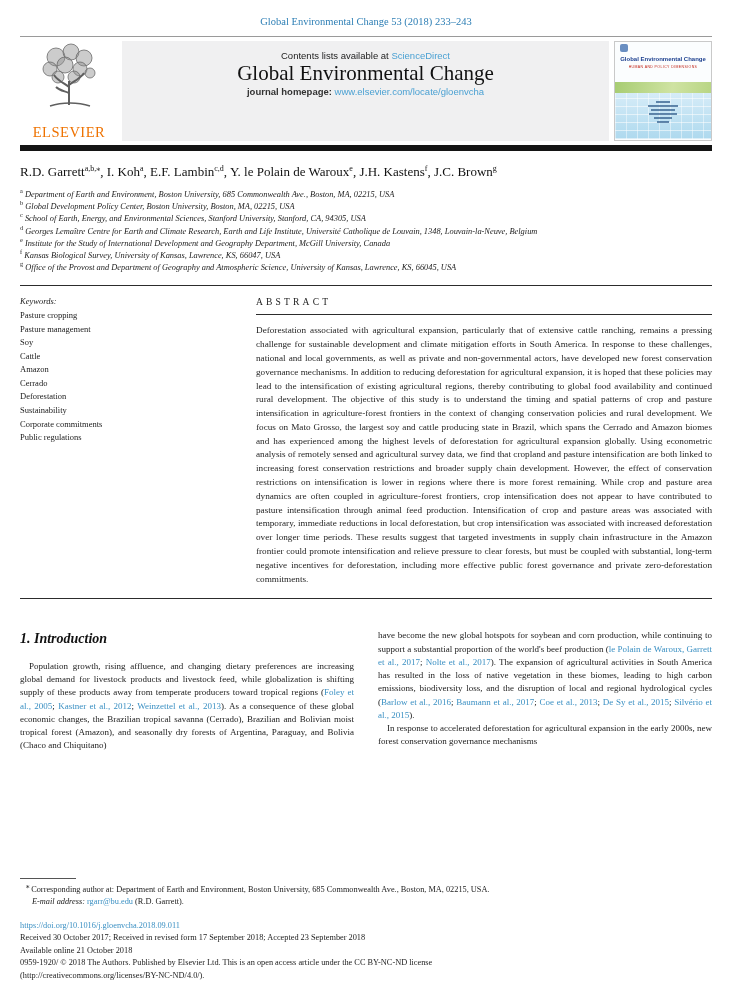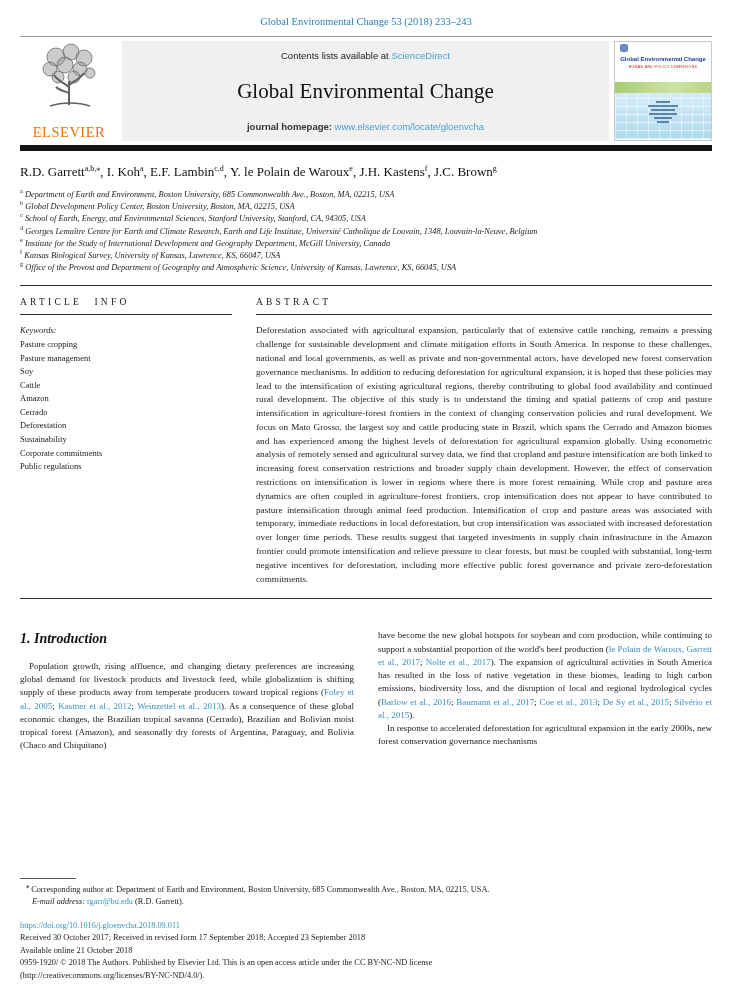--- a/index.html
+++ b/index.html
@@ -12,21 +12,21 @@
   .page { width:732px; height:1000px; padding:16px 20px 18px; display:flex; flex-direction:column; }
 
   
   .top-citation { text-align:center; font-size:10.5px; color:#2e7fb5; }
   .top-rule { border-top:1px solid #9a9a9a; margin-top:9px; }
 
   
   .header-row { display:flex; margin-top:4px; height:100px; }
   .logo-block { width:102px; display:flex; flex-direction:column; align-items:center; justify-content:space-between; padding:2px 4px 0 0; }
   .elsevier-text { color:#ee7200; font-size:14.5px; letter-spacing:0.5px; font-family:"Liberation Serif",serif; }
-  .header-center { flex:1; background:#f0f0f1; display:flex; flex-direction:column; justify-content:space-between; text-align:center; padding:9px 8px 9px; margin-right:5px; }
+  .header-center { flex:1; background:#f0f0f1; display:flex; flex-direction:column; text-align:center; padding:9px 8px 9px; margin-right:5px; }
   .contents-line { font-family:"Liberation Sans","DejaVu Sans",sans-serif; font-size:9.5px; color:#222; }
   .contents-line .lnk { color:#4ba1d3; }
   .journal-title { font-size:21px; color:#111; }
   .homepage-line { font-family:"Liberation Sans","DejaVu Sans",sans-serif; font-size:9.5px; font-weight:bold; color:#333; }
   .homepage-line .lnk { color:#4ba1d3; font-weight:normal; }
 
   
   .cover-thumb { width:98px; height:100px; border:1px solid #c9c9c9; background:#fbfdfe; position:relative; overflow:hidden; font-family:"Liberation Sans","DejaVu Sans",sans-serif; }
   .cover-top { height:40px; padding-top:3px; position:relative; }
   .cover-logo { position:absolute; top:2px; left:5px; width:8px; height:8px; background:#2b5ea7; border-radius:2px; opacity:.7; }
@@ -165,21 +165,20 @@
       <div><sup>d</sup><span> Georges Lemaître Centre for Earth and Climate Research, Earth and Life Institute, Université Catholique de Louvain, 1348, Louvain-la-Neuve, Belgium</span></div>
       <div><sup>e</sup><span> Institute for the Study of International Development and Geography Department, McGill University, Canada</span></div>
       <div><sup>f</sup><span> Kansas Biological Survey, University of Kansas, Lawrence, KS, 66047, USA</span></div>
       <div><sup>g</sup><span> Office of the Provost and Department of Geography and Atmospheric Science, University of Kansas, Lawrence, KS, 66045, USA</span></div>
     </div>
 
   <div class="section-rule rule-affil"></div>
 
   <div class="info-row">
     <div class="info-left">
-      <div class="info-header">ARTICLE INFO</div>
       <div class="keywords">
         <div class="keywords-label">Keywords:</div>
         <div>
             <div>Pasture cropping</div>
             <div>Pasture management</div>
             <div>Soy</div>
             <div>Cattle</div>
             <div>Amazon</div>
             <div>Cerrado</div>
             <div>Deforestation</div>

